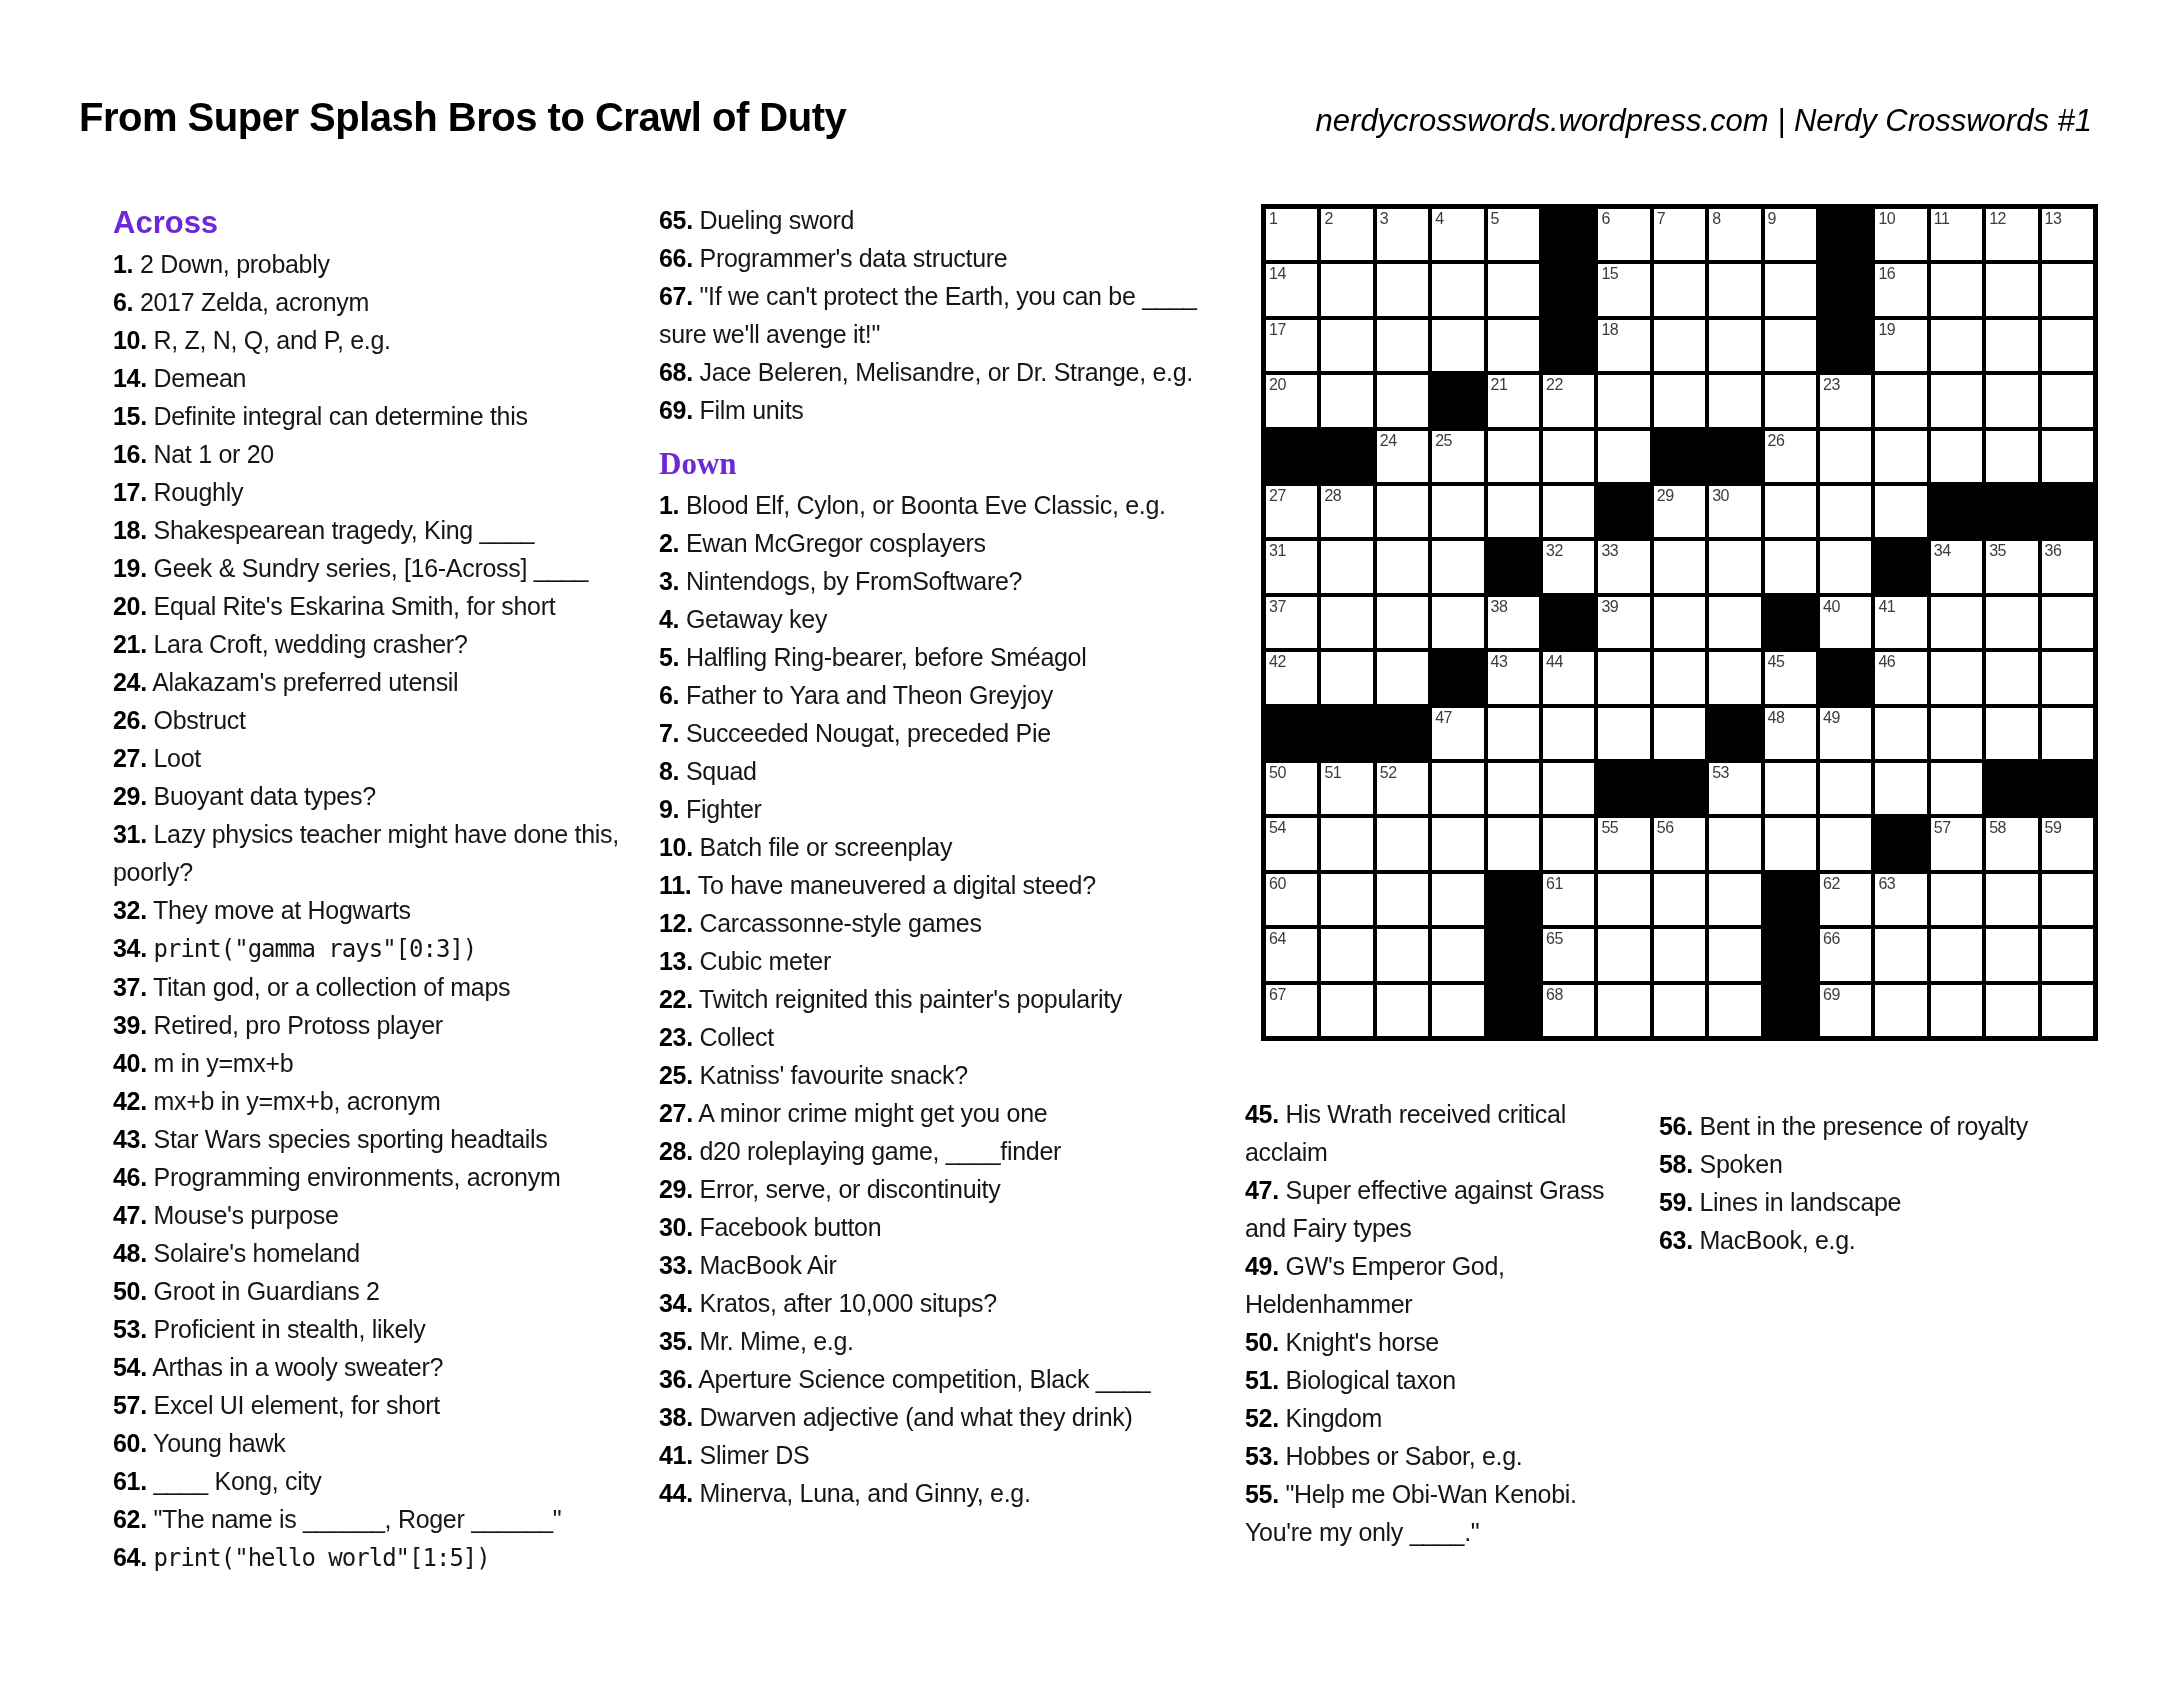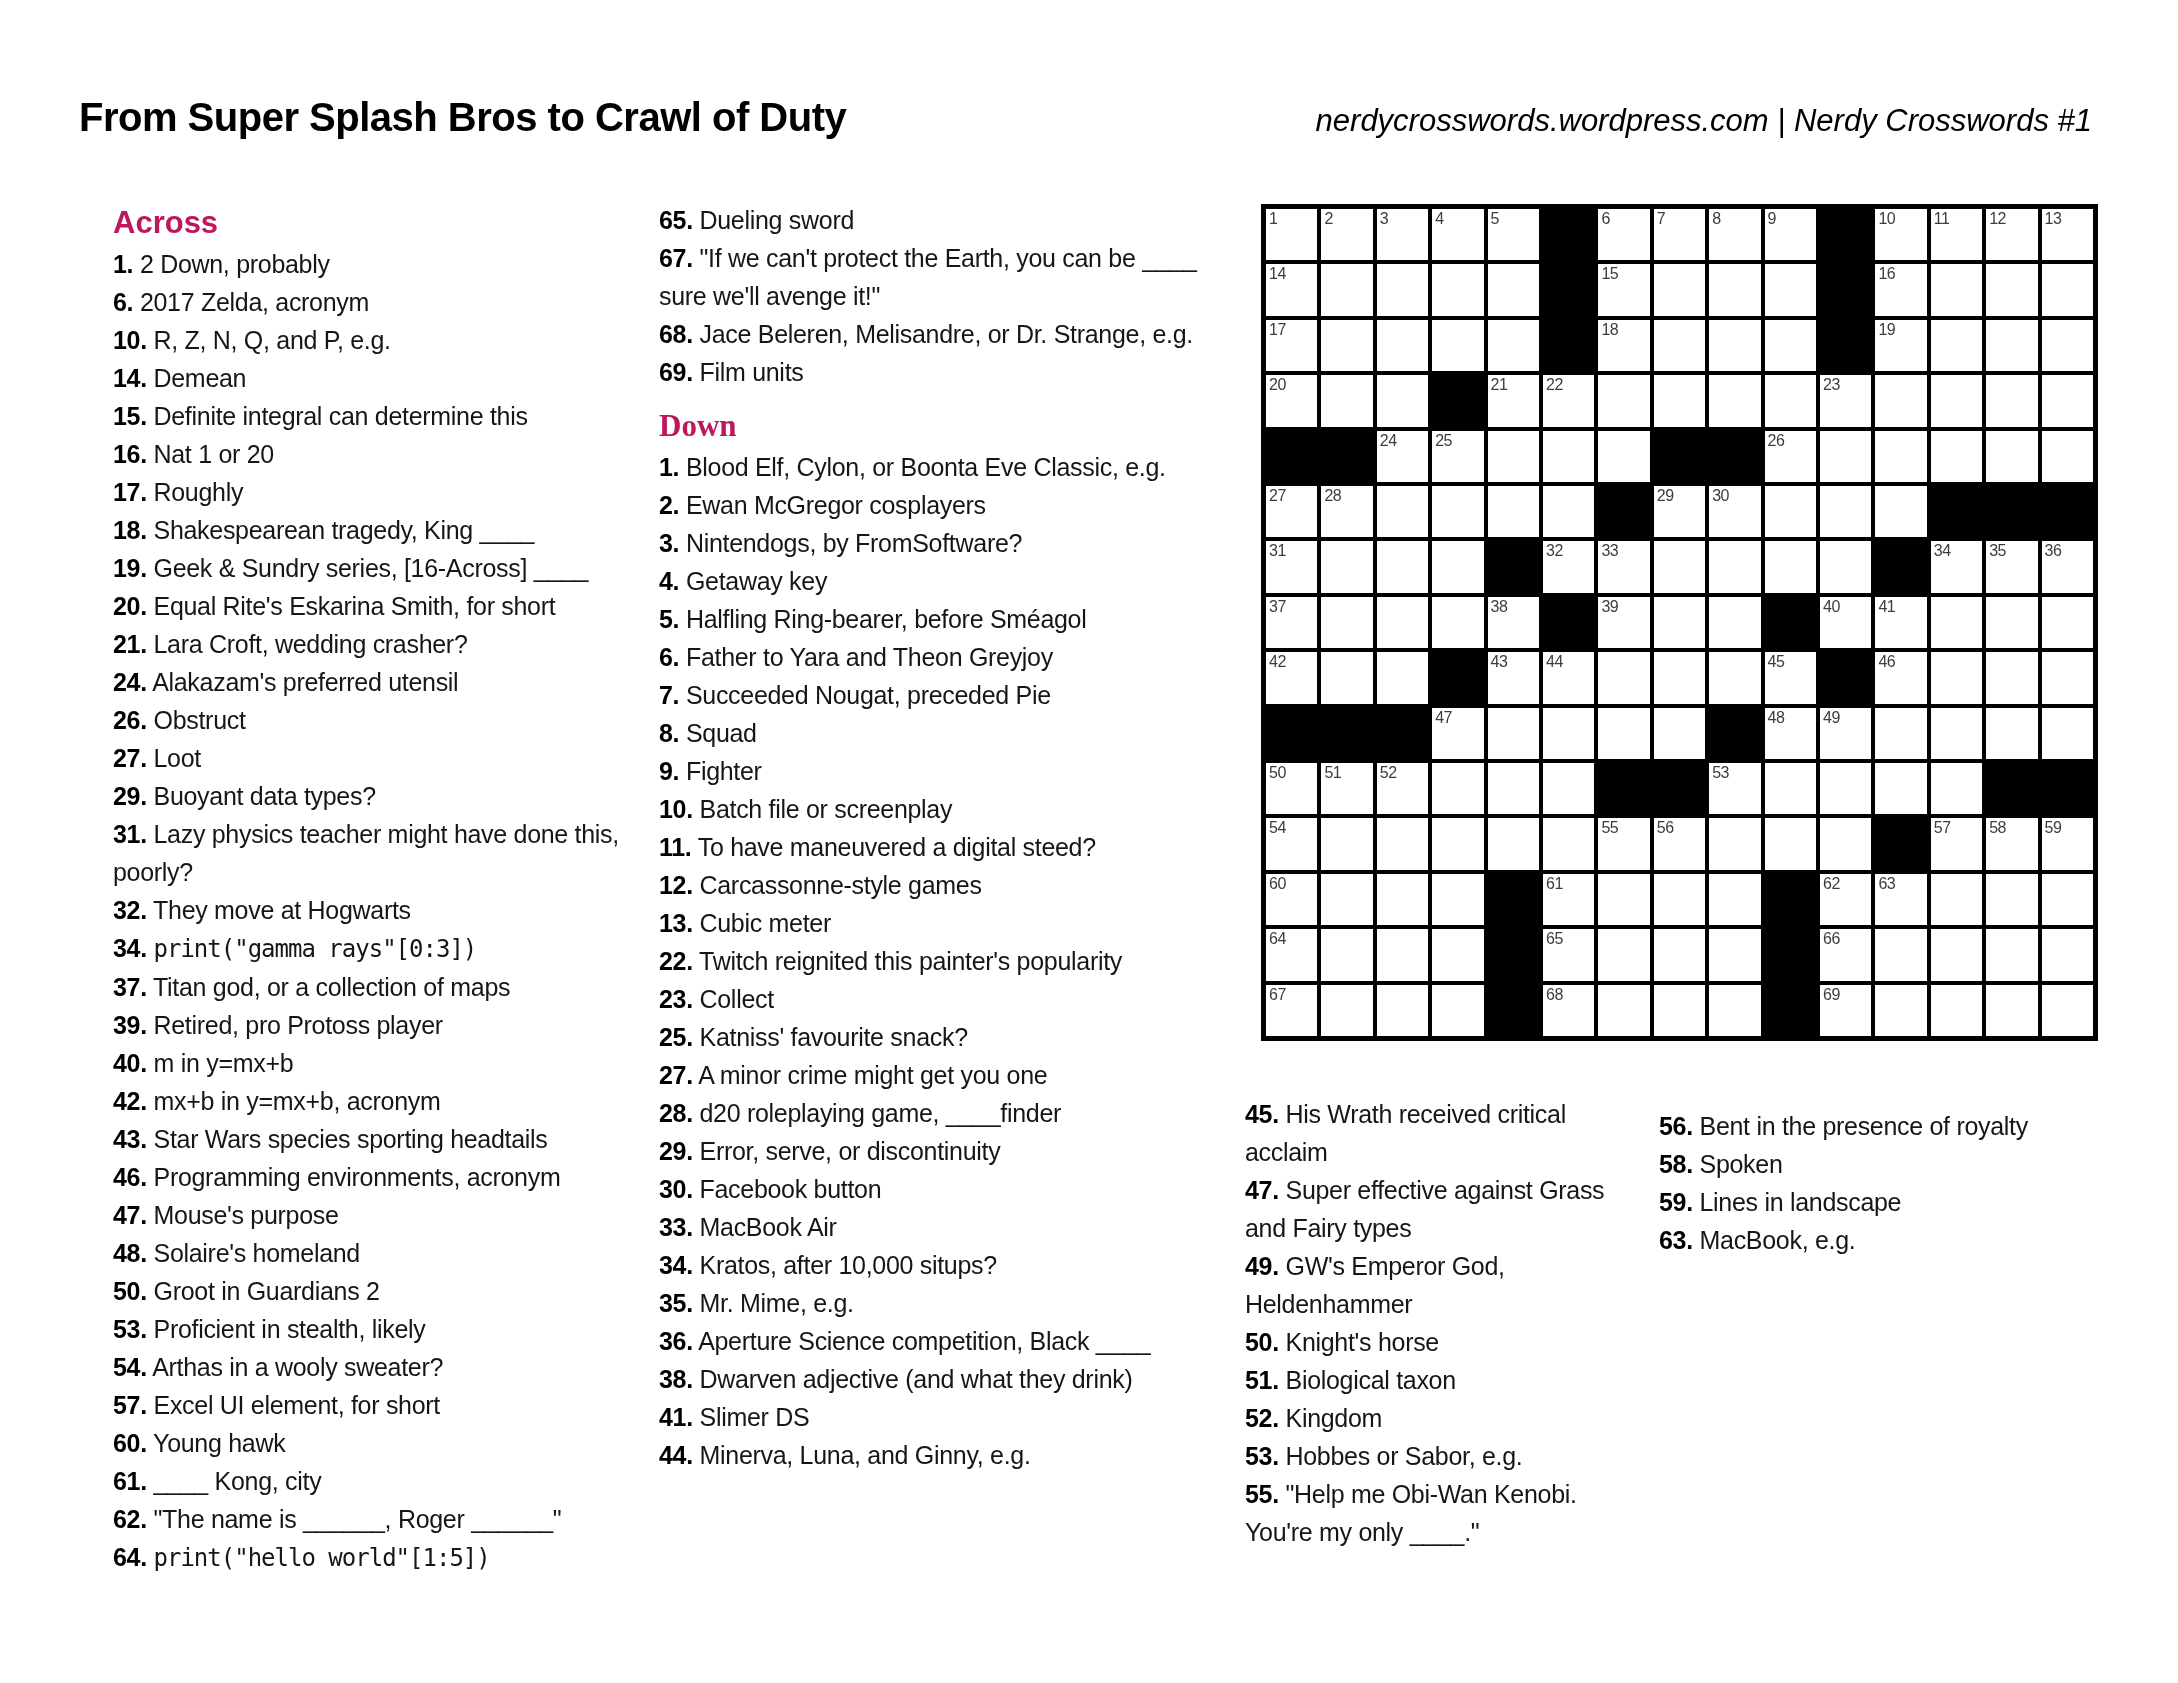--- a/index.html
+++ b/index.html
@@ -14,21 +14,21 @@
   }
   .site-credit {
     position:absolute; right:86px; top:103px;
     font-size:31px; font-style:italic; color:#000;
   }
   .clue-col { position:absolute; }
   .col1 { left:113px; top:201px; width:530px; }
   .col2 { left:659px; top:201px; width:572px; }
   .col3 { left:1245px; top:1095px; width:384px; }
   .col4 { left:1659px; top:1095px; width:444px;margin-top:12px; }
-  .section-header { font-size:31px; font-weight:700; line-height:44px; color:#be185d; }
+  .section-header { font-size:31px; font-weight:700; line-height:44px; color:#6d28d9; }
   .down-header-spacer { margin-top:13px;font-family:Liberation Serif, serif; }
   .clue { font-size:25px; line-height:38px; letter-spacing:-0.3px; color:#161616; }
   .clue b { font-weight:700; color:#000; }
   .clue .mono { font-family:"DejaVu Sans Mono", monospace; font-size:24px; letter-spacing:-1px; }
   .xw-grid {
     position:absolute; left:1261px; top:204px;
     width:837px; height:837px;
     border:3px solid #000; background:#fff;
     display:grid;
     grid-template-columns:repeat(15, 1fr);
@@ -83,20 +83,21 @@
       <div class="clue"><b>60.</b> <span>Young hawk</span></div>
       <div class="clue"><b>61.</b> <span>____ Kong, city</span></div>
       <div class="clue"><b>62.</b> <span>"The name is ______, Roger ______"</span></div>
       <div class="clue"><b>64.</b> <span class="mono">print("hello world"[1:5])</span></div>
     </div>
 </div>
 
 <div class="clue-col col2">
   <div>
       <div class="clue"><b>65.</b> <span>Dueling sword</span></div>
+      <div class="clue"><b>66.</b> <span>Programmer's data structure</span></div>
       <div class="clue"><b>67.</b> <span>"If we can't protect the Earth, you can be ____ sure we'll avenge it!"</span></div>
       <div class="clue"><b>68.</b> <span>Jace Beleren, Melisandre, or Dr. Strange, e.g.</span></div>
       <div class="clue"><b>69.</b> <span>Film units</span></div>
     </div>
   <div class="section-header down-header-spacer">Down</div>
   <div>
       <div class="clue"><b>1.</b> <span>Blood Elf, Cylon, or Boonta Eve Classic, e.g.</span></div>
       <div class="clue"><b>2.</b> <span>Ewan McGregor cosplayers</span></div>
       <div class="clue"><b>3.</b> <span>Nintendogs, by FromSoftware?</span></div>
       <div class="clue"><b>4.</b> <span>Getaway key</span></div>

